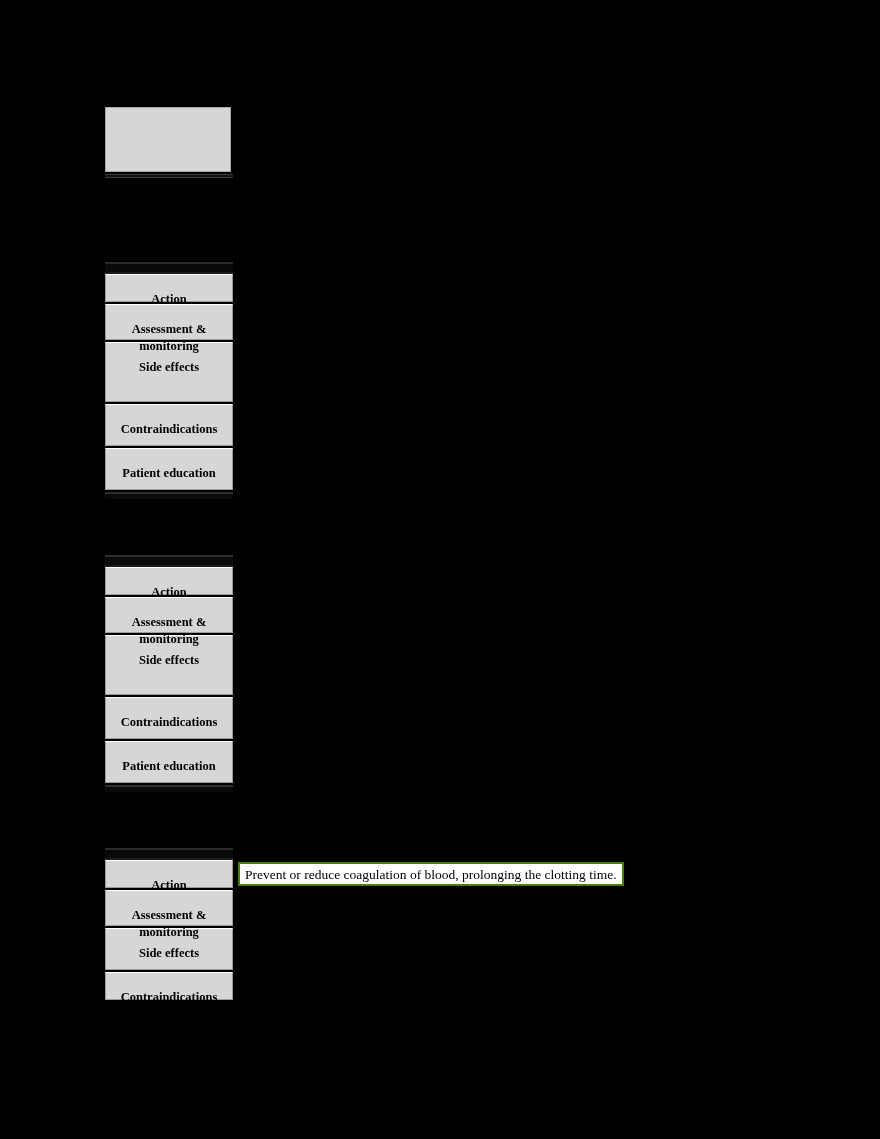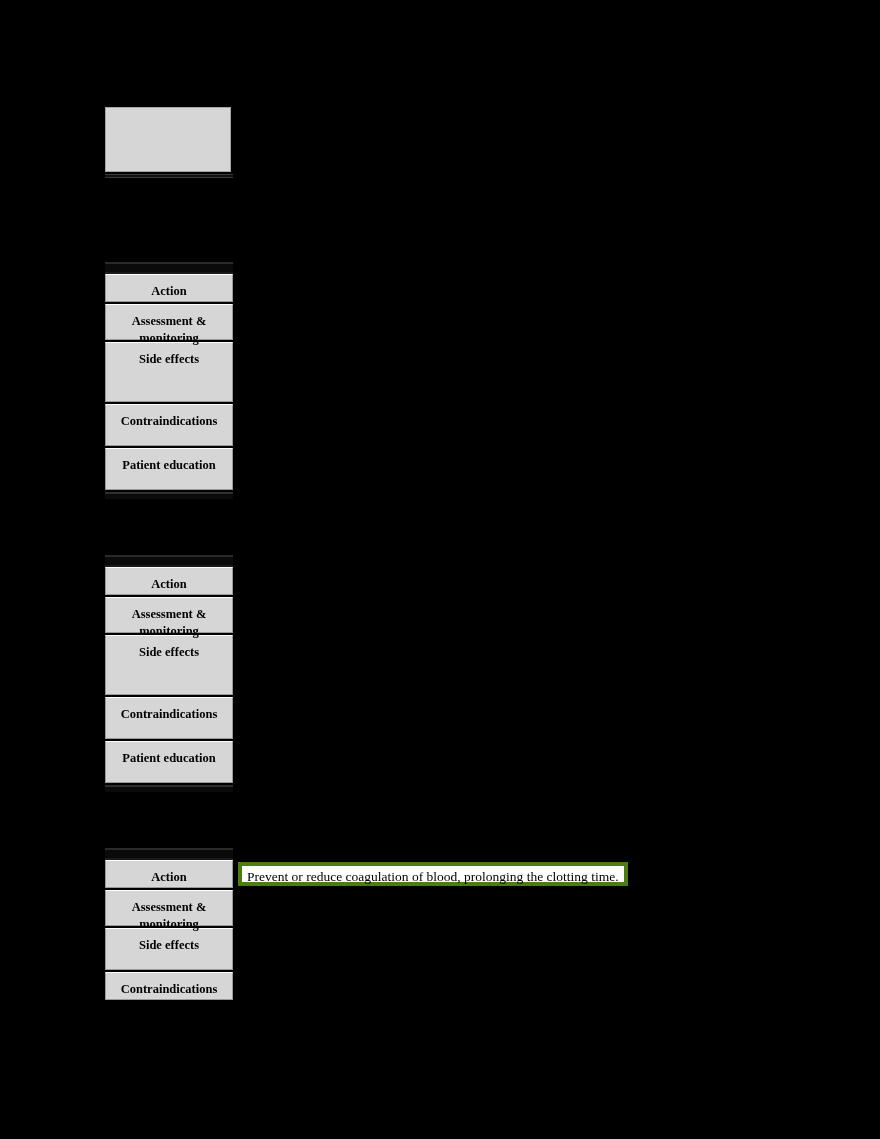--- a/index.html
+++ b/index.html
@@ -36,21 +36,21 @@
 
   .row {
     background: #d6d6d6;
     border: 1px solid #9a9a9a;
     border-top: 1px solid #ffffff;
     box-sizing: border-box;
     text-align: center;
     font-weight: bold;
     font-size: 12.5px;
     color: #000000;
-    padding-top: 8px;
+    padding-top: 16px;
     line-height: 1.35;
     margin-bottom: 2px;
   }
   .row:last-child { margin-bottom: 0; }
 
   .row.h1 { height: 28px; }
   .row.h2 { height: 36px; }
   .row.h3 { height: 60px; }
   .row.h4 { height: 42px; }
 
@@ -83,21 +83,21 @@
     box-sizing: border-box;
   }
 
   
   #tooltip {
     position: absolute;
     left: 238px;
     top: 862px;
     height: 24px;
     background: #ffffff;
-    border: 4px solid #4d7c0f;
+    border: 2px solid #4d7c0f;
     box-sizing: border-box;
     color: #000000;
     font-size: 13.5px;
     line-height: 22px;
     padding: 0 5px;
     white-space: nowrap;
     font-weight: normal;
   }
 </style>
 </head>

